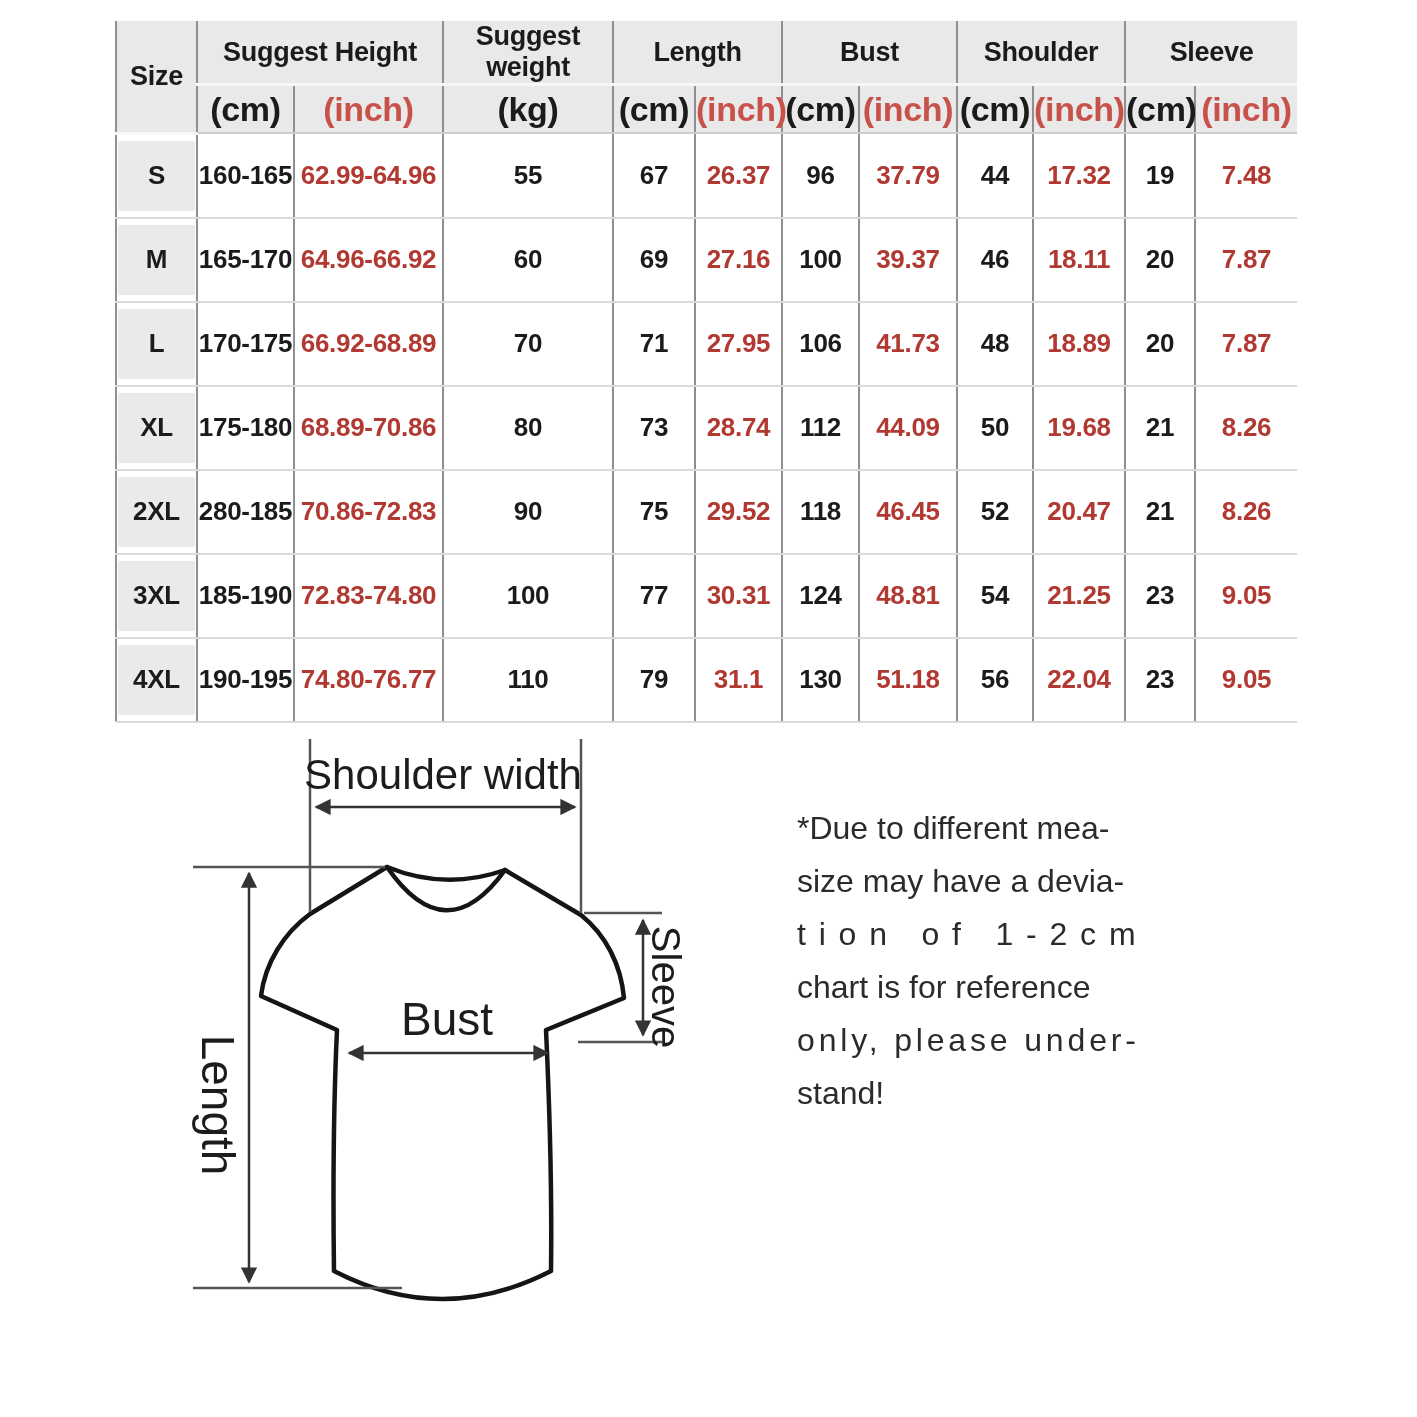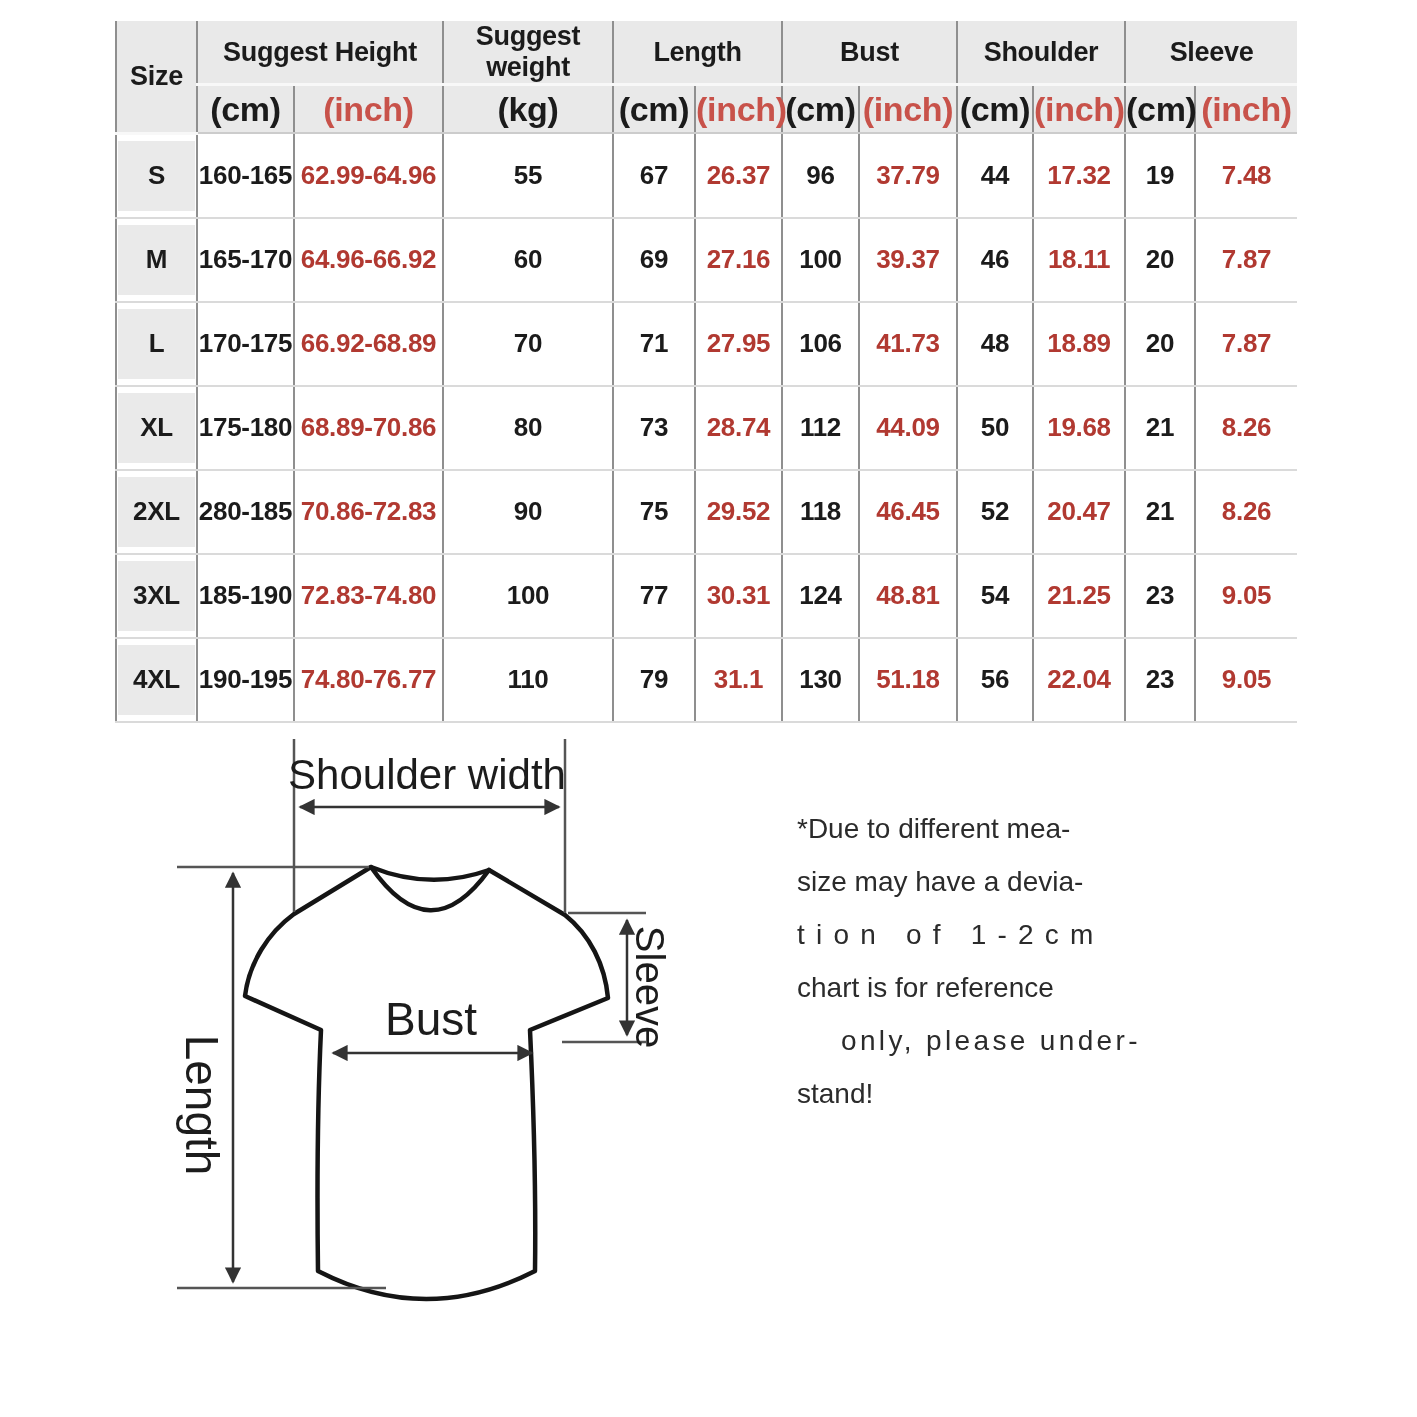--- a/index.html
+++ b/index.html
@@ -22,25 +22,25 @@
   th.size-head{font-size:27px;border-bottom:2px solid var(--header-bottom);}
   tbody td{height:82px;font-size:26px;border-bottom:2px solid var(--row-line);background:#fff;}
   td.red, th.red-h{color:var(--red);}
   th.red-h{color:var(--red-header);}
   td.size-cell{background:#fff;}
   .size-chip{
     display:flex;align-items:center;justify-content:center;
     background:var(--chip-bg);height:70px;margin:6px 1px;font-size:26px;font-weight:700;
   }
   
-  .diagram{position:absolute;left:24px;top:715px;width:680px;height:600px;}
+  .diagram{position:absolute;left:40px;top:715px;width:680px;height:600px;}
   
   .disclaimer{
     position:absolute;left:797px;top:802px;width:460px;
-    font-size:28px;line-height:53px;color:#2b2b2b;font-weight:400;
+    font-size:32px;line-height:53px;color:#2b2b2b;font-weight:400;
   }
   .disclaimer .line{white-space:nowrap;}
 </style>
 </head>
 <body>
 
 <div class="table-wrap">
   <table class="size-chart">
     <colgroup>
       <col style="width:81px">
@@ -232,15 +232,15 @@
     <line x1="603" y1="205" x2="603" y2="320" stroke="#333" stroke-width="2.5" marker-start="url(#arr)" marker-end="url(#arr)"></line>
     <text transform="translate(612 272) rotate(90)" text-anchor="middle" font-size="40" fill="#1c1c1c">Sleeve</text>
   </svg>
 </div>
 
 <div class="disclaimer">
     <div class="line">*Due to different mea-</div>
     <div class="line">size may have a devia-</div>
     <div class="line" style="letter-spacing: 0.4em;">tion of 1-2cm</div>
     <div class="line">chart is for reference</div>
-    <div class="line" style="letter-spacing: 0.12em; margin-left: 44px;">only, please under-</div>
+    <div class="line" style="letter-spacing: 0.12em;">only, please under-</div>
     <div class="line">stand!</div>
   </div>
 
 </body></html>

